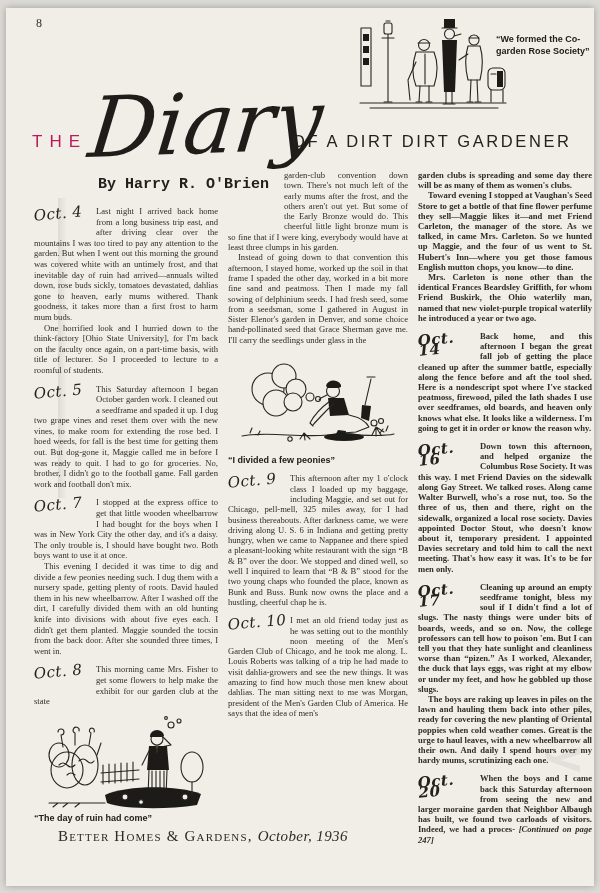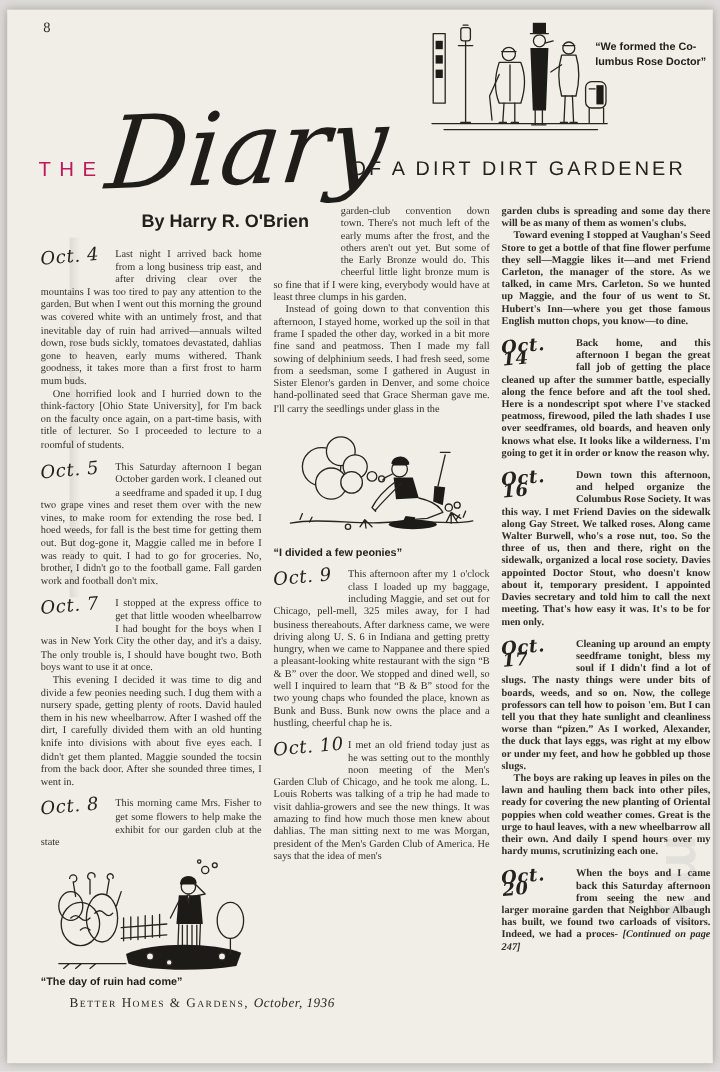--- a/index.html
+++ b/index.html
@@ -10,22 +10,22 @@
   .gutter-shade{position:absolute;left:52px;top:190px;width:9px;height:300px;
          background:linear-gradient(90deg,rgba(60,55,45,.10),rgba(60,55,45,0));pointer-events:none;}
   .pagenum{position:absolute;left:30px;top:8px;font-size:12px;}
   
   .t-the{position:absolute;left:26px;top:124px;font-family:Liberation Sans, sans-serif;
          font-size:17px;letter-spacing:7px;color:#be185d;}
   .t-script{position:absolute;left:84px;top:74px;font-family:"DejaVu Serif",serif;font-style:italic;
          font-size:84px;line-height:1;color:#1e1d19;transform:skewX(-8deg) rotate(-2deg);}
   .t-rest{position:absolute;left:286px;top:124px;font-family:"Liberation Sans",sans-serif;
          font-size:16.5px;letter-spacing:2.6px;color:#23221e;white-space:nowrap;}
-  .byline{position:absolute;left:92px;top:168px;font-family:Liberation Sans, sans-serif;
-         font-weight:bold;font-size:15px;color:#21201c;margin-left:20px;}
+  .byline{position:absolute;left:92px;top:168px;font-family:Liberation Mono, monospace;
+         font-weight:bold;font-size:15px;color:#21201c;}
   
   .street-svg{position:absolute;left:352px;top:4px;}
   .street-cap{position:absolute;left:490px;top:26px;width:100px;
          font-family:"Liberation Sans",sans-serif;font-weight:bold;font-size:9px;line-height:11.5px;
          color:#21201c;}
   
   .c{position:absolute;font-size:8.6px;line-height:10.6px;text-align:justify;color:#2e2d29;}
   .c1{left:28px;top:198px;width:184px;}
   .c2{left:222px;top:162px;width:180px;line-height:10.3px;}
   .c3{left:412px;top:162px;width:174px;line-height:10.2px;font-weight:bold;}
@@ -33,21 +33,21 @@
   .c p{margin:0;}
   .ind{text-indent:10px;}
   .date{float:left;width:62px;height:20px;font-family:"DejaVu Serif",serif;font-style:italic;
         font-size:15px;letter-spacing:.5px;color:#23221e;transform:rotate(-5deg);padding-top:2px;}
   .spacer{float:left;width:56px;height:52px;}
   .illus{text-align:center;margin:4px 0 2px;}
   .illus svg{display:block;margin:0 auto;}
   .illus-cap{font-family:"Liberation Sans",sans-serif;font-weight:bold;font-size:9px;
         text-align:left;margin:2px 0 8px;color:#21201c;}
   .contnote{font-style:italic;}
-  .footer{margin-top:4px;margin-left:24px;font-size:11px;letter-spacing:1.2px;
+  .footer{margin-top:4px;margin-left:24px;font-size:15px;letter-spacing:1.2px;
         font-variant:small-caps;white-space:nowrap;color:#2b2a26;}
   .footer .issue{font-variant:normal;font-style:italic;letter-spacing:.4px;}
   .watermark{position:absolute;right:-4px;top:688px;writing-mode:vertical-rl;
         font-family:"Liberation Sans",sans-serif;font-weight:bold;font-size:46px;letter-spacing:10px;
         color:rgba(135,135,135,.13);pointer-events:none;}
   svg .ln{fill:none;stroke:#26251f;stroke-width:1.1;stroke-linecap:round;stroke-linejoin:round;}
   svg .fl{fill:#1c1b18;stroke:none;}
   svg .pp{fill:#f0eee7;stroke:#26251f;stroke-width:1.1;}
 </style>
 </head>
@@ -82,21 +82,21 @@
     <path class="ln" d="M111 26 h10"></path>
     <path class="ln" d="M110 34 C107 44 107 56 110 68 L122 68 C125 56 125 44 122 34 Z"></path>
     <path class="ln" d="M110 42 L101 48"></path>
     <path class="ln" d="M113 68 L112 90 M119 68 L120 90 M109 90 h6 M117 90 h6"></path>
     <rect class="ln" x="130" y="56" width="17" height="22" rx="5"></rect>
     <rect class="fl" x="139" y="59" width="6" height="16"></rect>
     <path class="ln" d="M133 62 h5 M133 78 L133 90 M145 78 L145 90"></path>
   </svg>
   <div class="street-cap">
     <div>“We formed the Co-</div>
-    <div>lumbus Rose Doctor”</div>
+    <div>garden Rose Society”</div>
   </div>
 
   <div class="t-the">THE</div>
   <div class="t-script">Diary</div>
   <div class="t-rest">OF A DIRT DIRT GARDENER</div>
   <div class="byline">By Harry R. O'Brien</div>
 
   <div class="c c1">
     <div class="entry">
       <p><span class="date">Oct. 4</span><span>Last night I arrived back home from a long business trip east, and after driving clear over the mountains I was too tired to pay any attention to the garden. But when I went out this morning the ground was covered white with an untimely frost, and that inevitable day of ruin had arrived—annuals wilted down, rose buds sickly, tomatoes devastated, dahlias gone to heaven, early mums withered. Thank goodness, it takes more than a first frost to harm mum buds.</span></p>
@@ -188,20 +188,21 @@
     </div>
     <div class="entry">
       <p><span class="date">Oct. 10</span><span>I met an old friend today just as he was setting out to the monthly noon meeting of the Men's Garden Club of Chicago, and he took me along. L. Louis Roberts was talking of a trip he had made to visit dahlia-growers and see the new things. It was amazing to find how much those men knew about dahlias. The man sitting next to me was Morgan, president of the Men's Garden Club of America. He says that the idea of men's</span></p>
     </div>
   </div>
 
   <div class="c c3">
     <div class="entry">
       <p>garden clubs is spreading and some day there will be as many of them as women's clubs.</p>
       <p class="ind">Toward evening I stopped at Vaughan's Seed Store to get a bottle of that fine flower perfume they sell—Maggie likes it—and met Friend Carleton, the manager of the store. As we talked, in came Mrs. Carleton. So we hunted up Maggie, and the four of us went to St. Hubert's Inn—where you get those famous English mutton chops, you know—to dine.</p>
+      <p class="ind">Mrs. Carleton is none other than the identical Frances Beardsley Griffith, for whom Friend Buskirk, the Ohio waterlily man, named that new violet-purple tropical waterlily he introduced a year or two ago.</p>
     </div>
     <div class="entry">
       <p><span class="date">Oct. 14</span><span>Back home, and this afternoon I began the great fall job of getting the place cleaned up after the summer battle, especially along the fence before and aft the tool shed. Here is a nondescript spot where I've stacked peatmoss, firewood, piled the lath shades I use over seedframes, old boards, and heaven only knows what else. It looks like a wilderness. I'm going to get it in order or know the reason why.</span></p>
     </div>
     <div class="entry">
       <p><span class="date">Oct. 16</span><span>Down town this afternoon, and helped organize the Columbus Rose Society. It was this way. I met Friend Davies on the sidewalk along Gay Street. We talked roses. Along came Walter Burwell, who's a rose nut, too. So the three of us, then and there, right on the sidewalk, organized a local rose society. Davies appointed Doctor Stout, who doesn't know about it, temporary president. I appointed Davies secretary and told him to call the next meeting. That's how easy it was. It's to be for men only.</span></p>
     </div>
     <div class="entry">
       <p><span class="date">Oct. 17</span><span>Cleaning up around an empty seedframe tonight, bless my soul if I didn't find a lot of slugs. The nasty things were under bits of boards, weeds, and so on. Now, the college professors can tell how to poison 'em. But I can tell you that they hate sunlight and cleanliness worse than “pizen.” As I worked, Alexander, the duck that lays eggs, was right at my elbow or under my feet, and how he gobbled up those slugs.</span></p>
       <p class="ind">The boys are raking up leaves in piles on the lawn and hauling them back into other piles, ready for covering the new planting of Oriental poppies when cold weather comes. Great is the urge to haul leaves, with a new wheelbarrow all their own. And daily I spend hours over my hardy mums, scrutinizing each one.</p>

